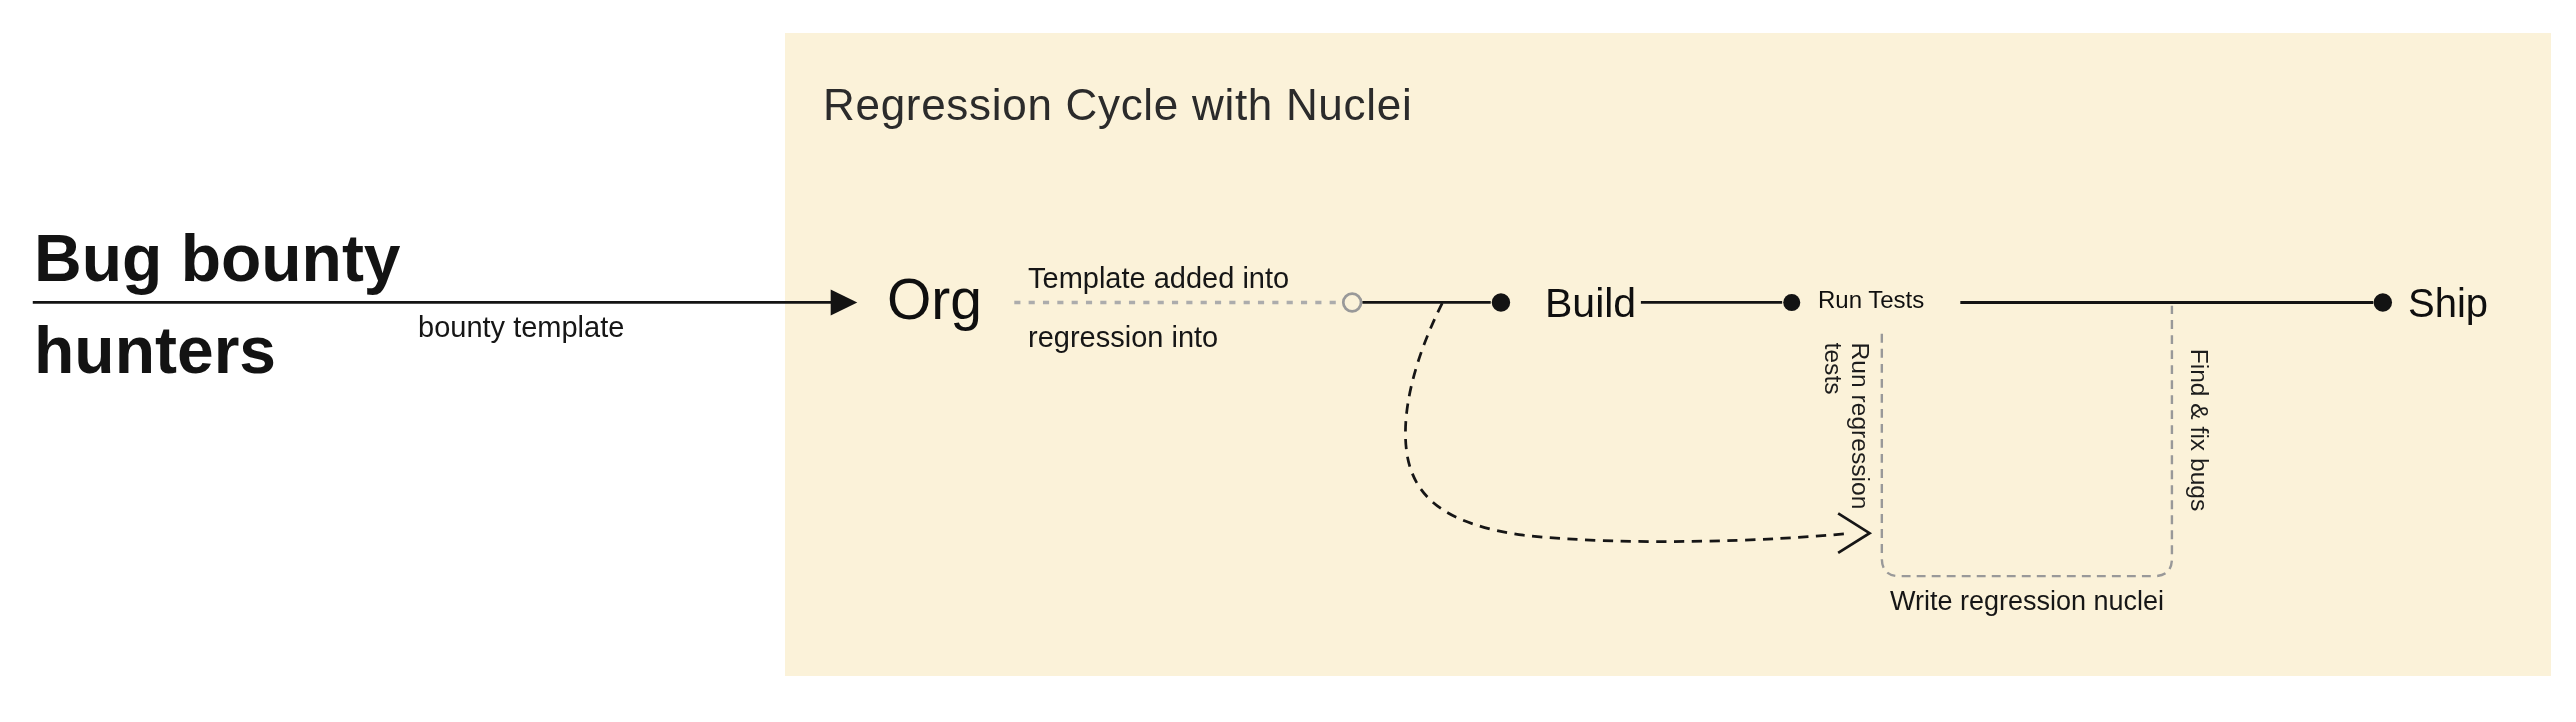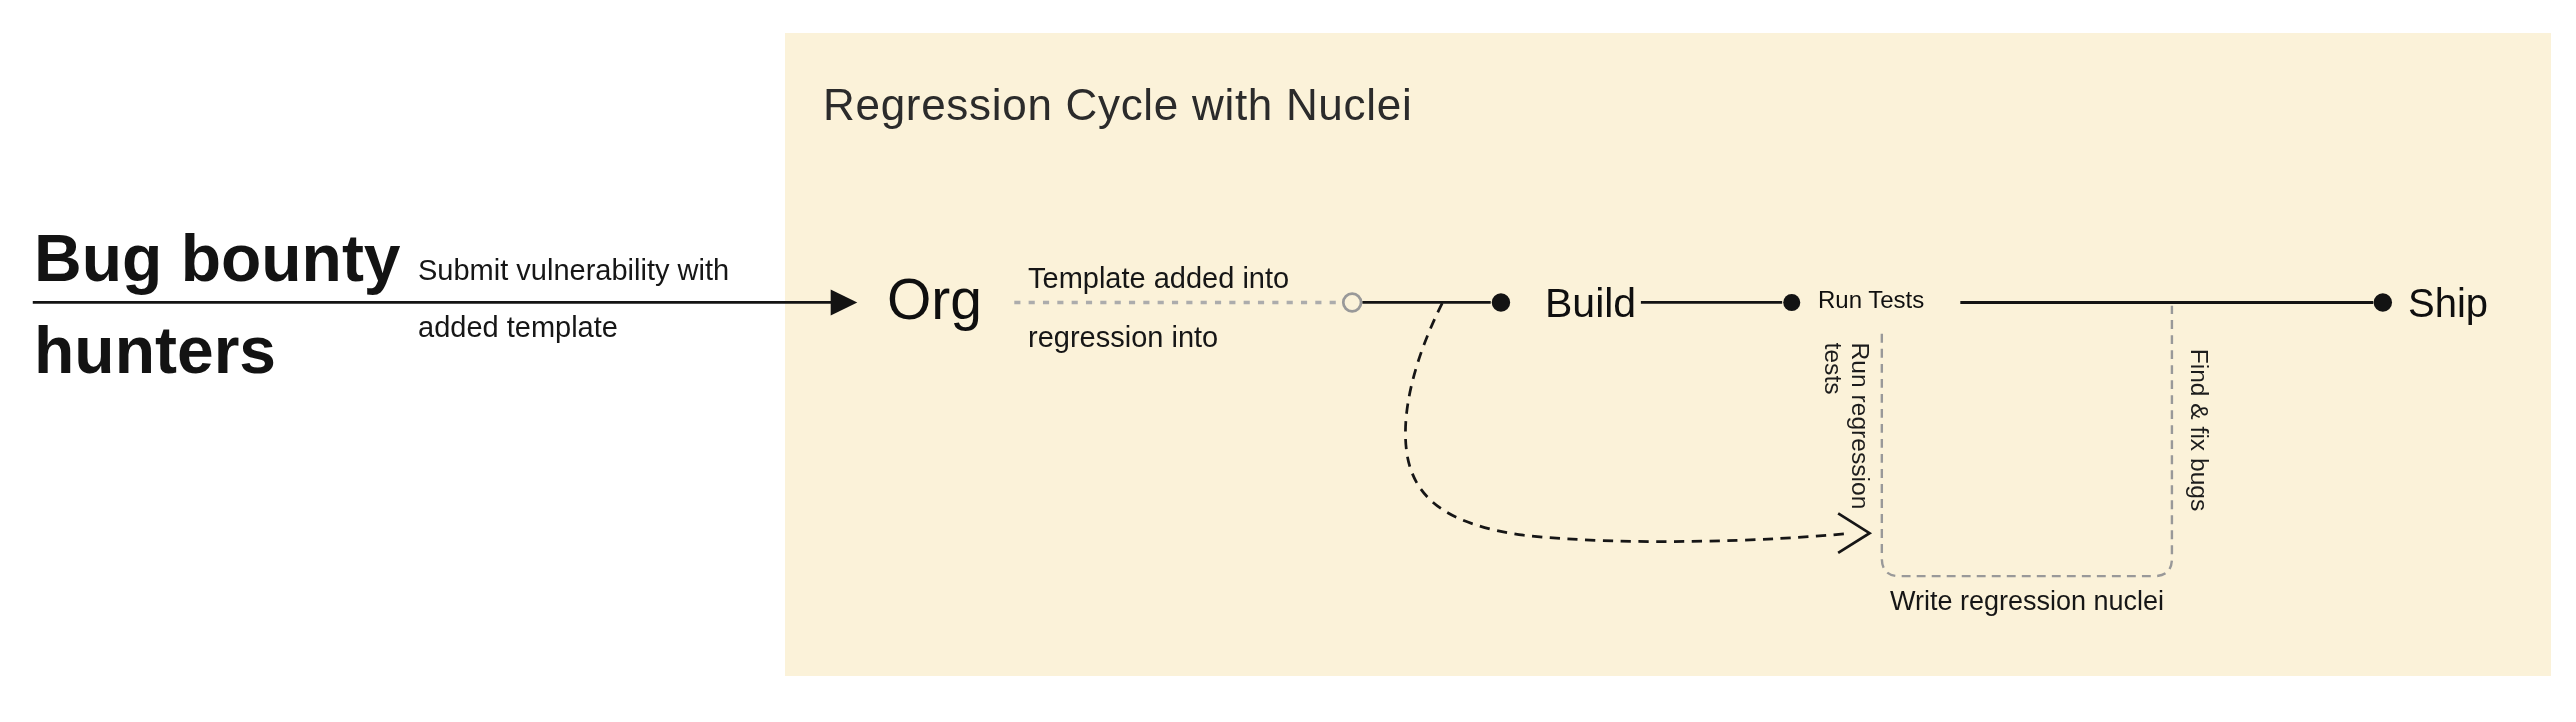--- a/index.html
+++ b/index.html
@@ -73,22 +73,21 @@
     <circle cx="3491" cy="443" r="13.5" fill="#131313"></circle>
 
     <path d="M 2757 489 L 2757 818 Q 2757 844 2783 844 L 3156 844 Q 3182 844 3182 818 L 3182 448" fill="none" stroke="#999999" stroke-width="3.5" stroke-dasharray="13 9"></path>
 
     <path d="M 2113 444 C 2075 520 2052 600 2061 663 C 2071 731 2122 769 2232 784 C 2380 800 2592 793 2712 781" fill="none" stroke="#161616" stroke-width="4" stroke-dasharray="15 11"></path>
     <path d="M 2693 752 L 2739 781 L 2693 810" fill="none" stroke="#161616" stroke-width="4"></path>
   </svg>
 
   <div class="abs actor-2">hunters</div>
   <div class="abs actor-1">Bug bounty</div>
-  <div class="abs small-label submit-1">Submit vulnerability with</div>
-  <div class="abs small-label submit-2">added template</div>
+  <div class="abs small-label submit-2">bounty template</div>
 
   <div class="abs title">Regression Cycle with Nuclei</div>
 
   <div class="abs node org">Org</div>
   <div class="abs node build">Build</div>
   <div class="abs node run-tests">Run Tests</div>
   <div class="abs node ship">Ship</div>
 
   <div class="abs small-label tmpl-1">Template added into</div>
   <div class="abs small-label tmpl-2">regression into</div>

